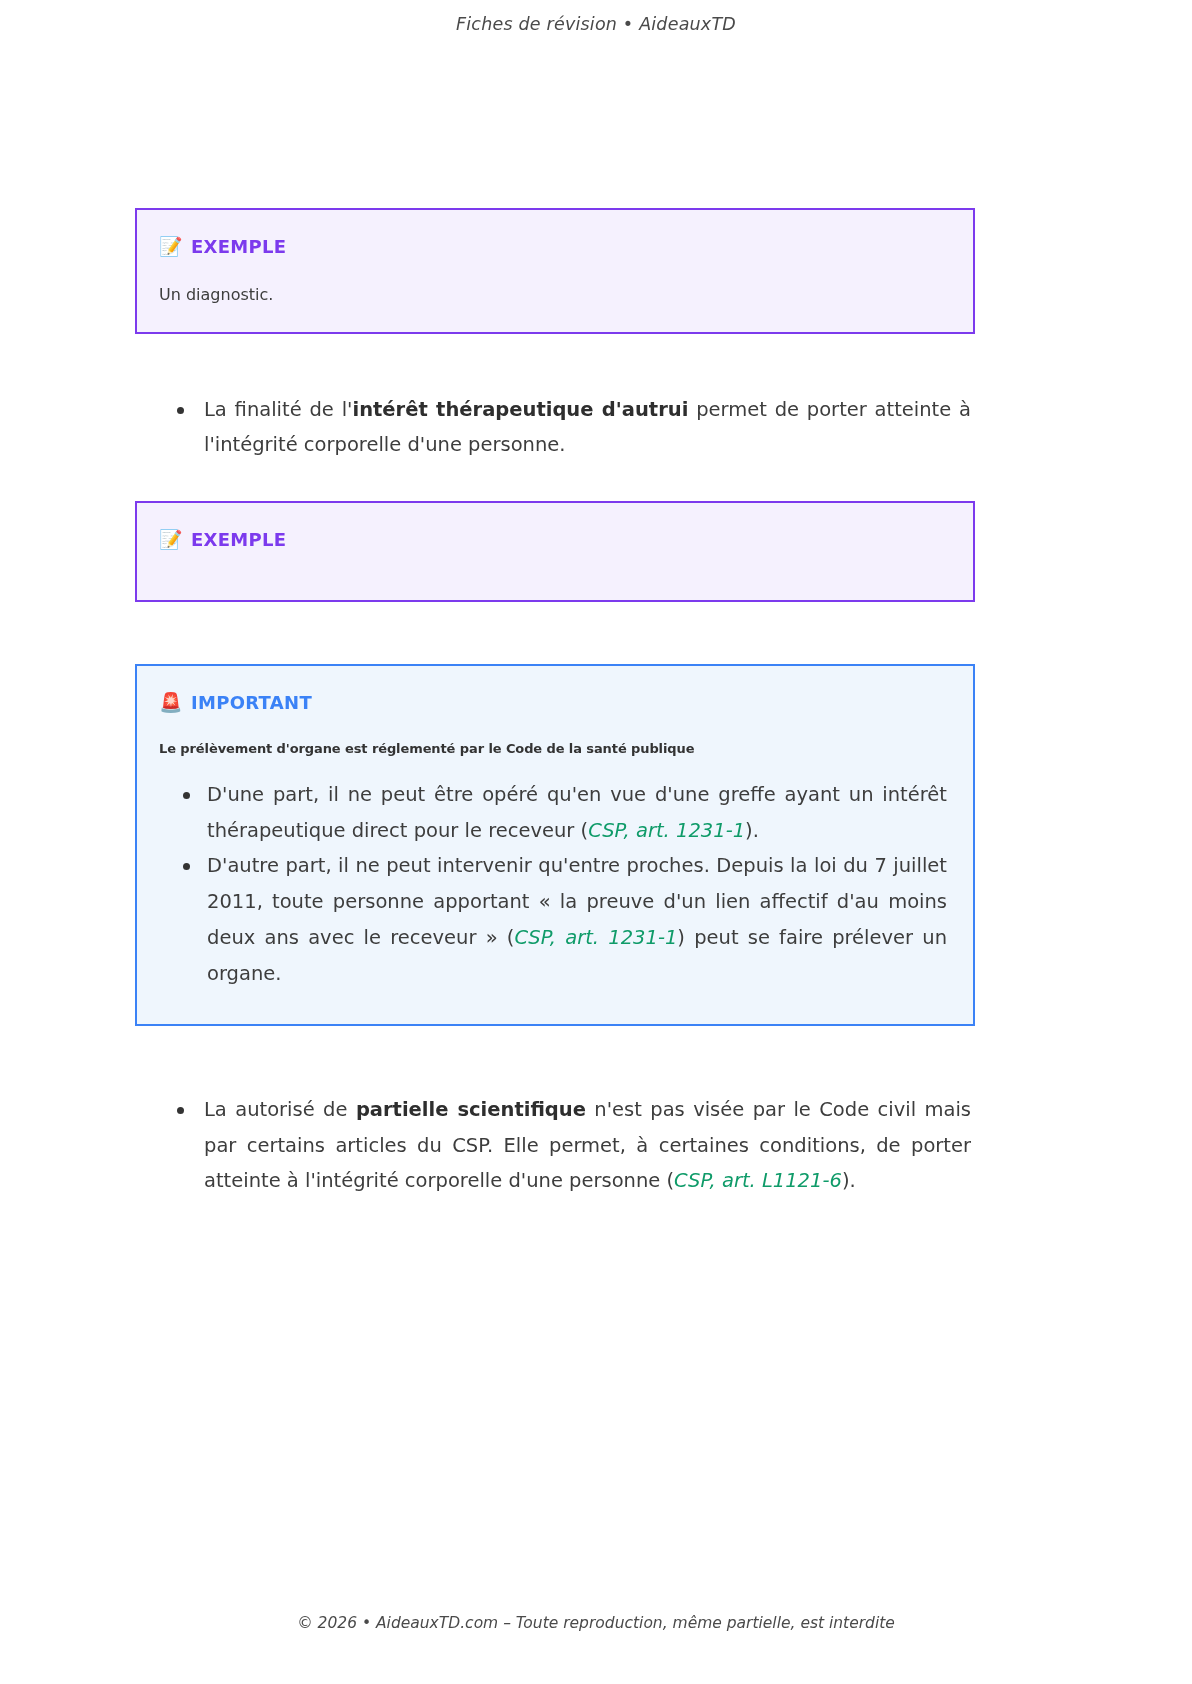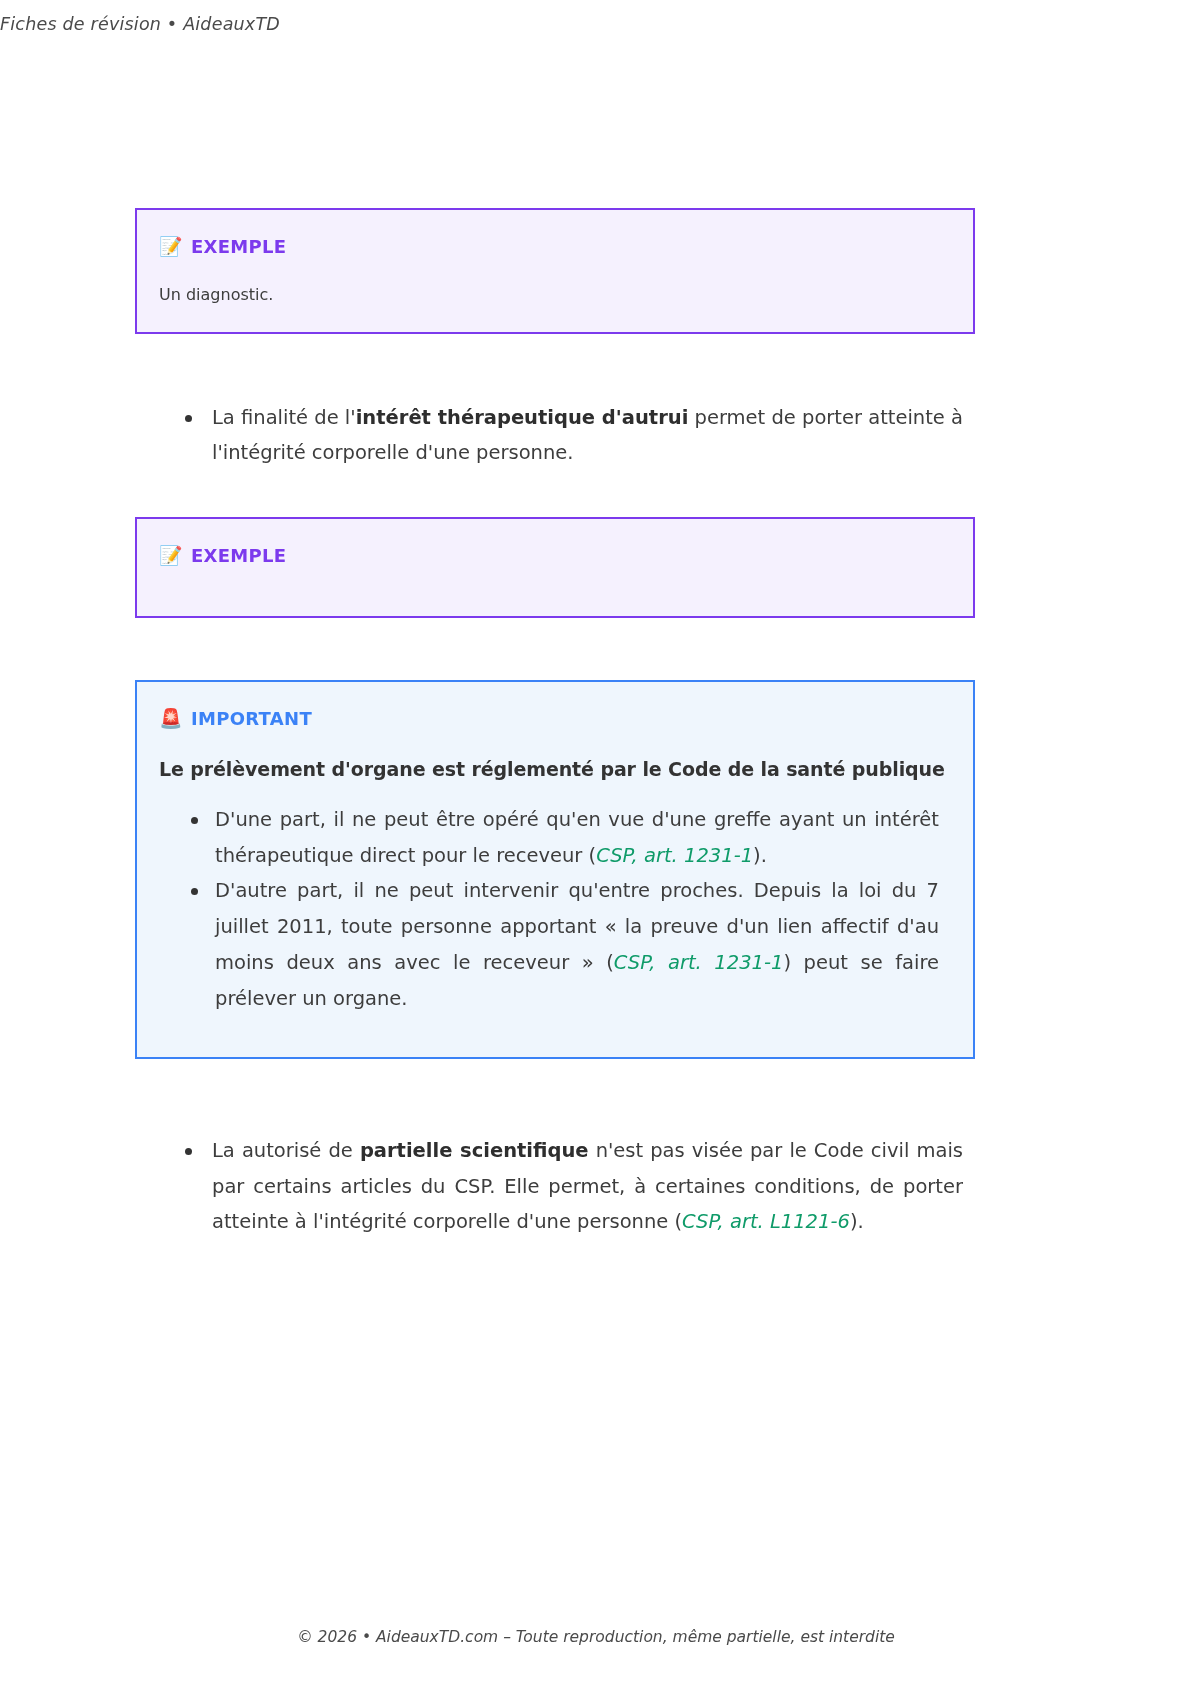--- a/index.html
+++ b/index.html
@@ -19,21 +19,21 @@
     height: 1684px;
     padding: 0;
   }
 
   
   .doc-header {
     position: absolute;
     top: 14px;
     left: 0;
     width: 100%;
-    text-align: left;
+    text-align: center;
     font-family: "DejaVu Sans", sans-serif;
     font-style: italic;
     font-size: 17.5px;
     color: #4a4a4a;
     letter-spacing: 0.2px;
   }
 
   
   .content {
     position: absolute;
@@ -77,32 +77,32 @@
     line-height: 1;
   }
 
   .callout-body {
     font-size: 16px;
     color: #3d3d3d;
     line-height: 1.55;
   }
 
   .callout-heading {
-    font-size: 19px;
+    font-size: 13px;
     font-weight: bold;
     color: #333333;
     line-height: 1.5;
     margin: 0 0 18px 0;
     letter-spacing: -0.1px;
   }
 
   
   ul.bullets {
     list-style: none;
-    margin: 12px;
+    margin: 4px;
     padding: 0;
   }
   ul.bullets > li {
     position: relative;
     padding-left: 44px;
     margin-bottom: 2px;
     font-size: 19.5px;
     line-height: 1.83;
     color: #3d3d3d;
     text-align: justify;
@@ -139,21 +139,21 @@
   b, strong { font-weight: bold; color: #2e2e2e; }
   .ref { color: #0f9b69; font-style: italic; }
 
   .spacer-sm { height: 34px; }
   .spacer-md { height: 54px; }
   .spacer-lg { height: 62px; }
 
   
   .doc-footer {
     position: absolute;
-    bottom: 38px;
+    bottom: 52px;
     left: 0;
     width: 100%;
     text-align: center;
     font-style: italic;
     font-size: 15.5px;
     color: #4a4a4a;
   }
 </style>
 </head>
 <body>

